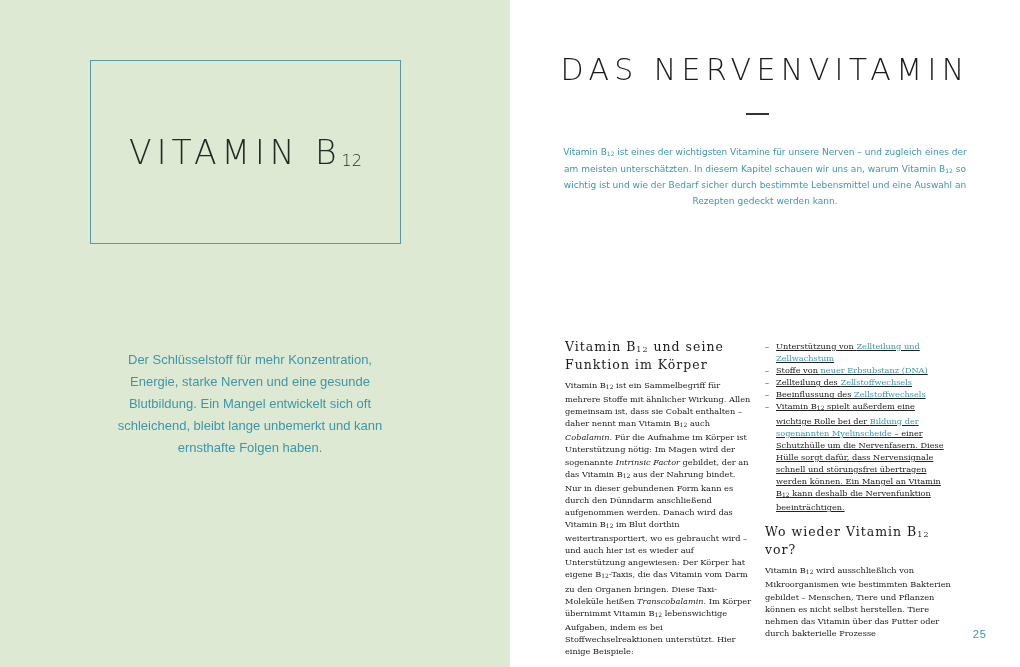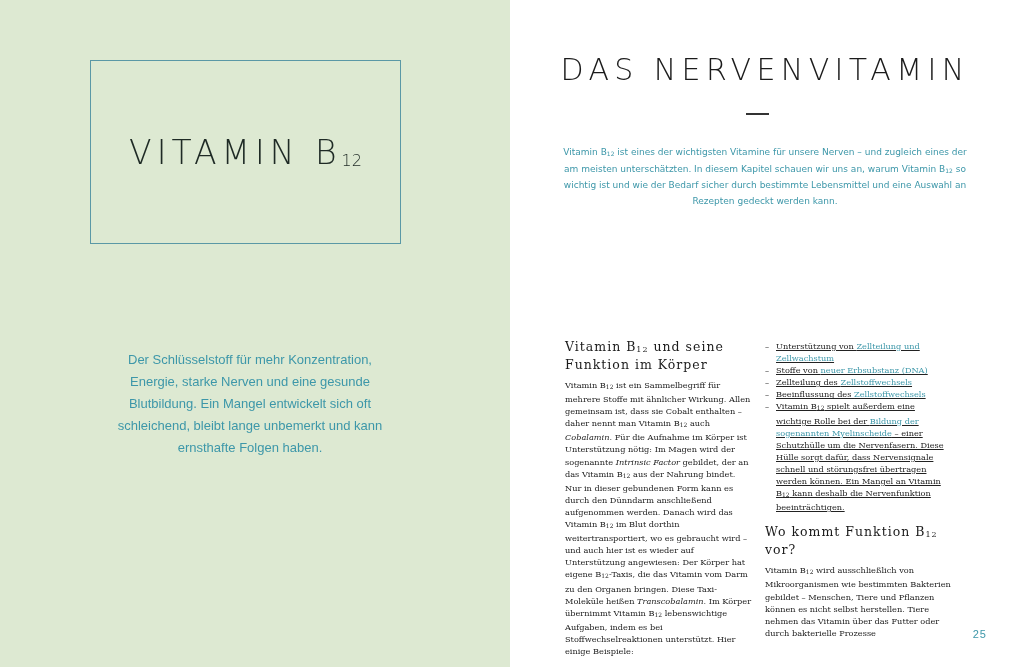--- a/index.html
+++ b/index.html
@@ -48,18 +48,18 @@
   </div>
 
   <div class="col col2">
     <ul>
       <li><span>Unterstützung von </span><span class="link">Zellteilung und Zellwachstum</span></li>
       <li><span>Stoffe von </span><span class="link">neuer Erbsubstanz (DNA)</span></li>
       <li><span>Zellteilung des </span><span class="link">Zellstoffwechsels</span></li>
       <li><span>Beeinflussung des </span><span class="link">Zellstoffwechsels</span></li>
       <li><span>Vitamin B</span><sub>12</sub><span> spielt außerdem eine wichtige Rolle bei der </span><span class="link">Bildung der sogenannten Myelinscheide</span><span> – einer Schutzhülle um die Nervenfasern. Diese Hülle sorgt dafür, dass Nervensignale schnell und störungsfrei übertragen werden können. Ein Mangel an Vitamin B</span><sub>12</sub><span> kann deshalb die Nervenfunktion beeinträchtigen.</span></li>
     </ul>
-    <h2><span>Wo kommt Funktion B</span><sub>12</sub><span> vor?</span></h2>
+    <h2><span>Wo wieder Vitamin B</span><sub>12</sub><span> vor?</span></h2>
     <p><span>Vitamin B</span><sub>12</sub><span> wird ausschließlich von Mikroorganismen wie bestimmten Bakterien gebildet – Menschen, Tiere und Pflanzen können es nicht selbst herstellen. Tiere nehmen das Vitamin über das Futter oder durch bakterielle Prozesse</span></p>
   </div>
 
   <div class="page-number">25</div>
 </div>
 
 </body></html>

